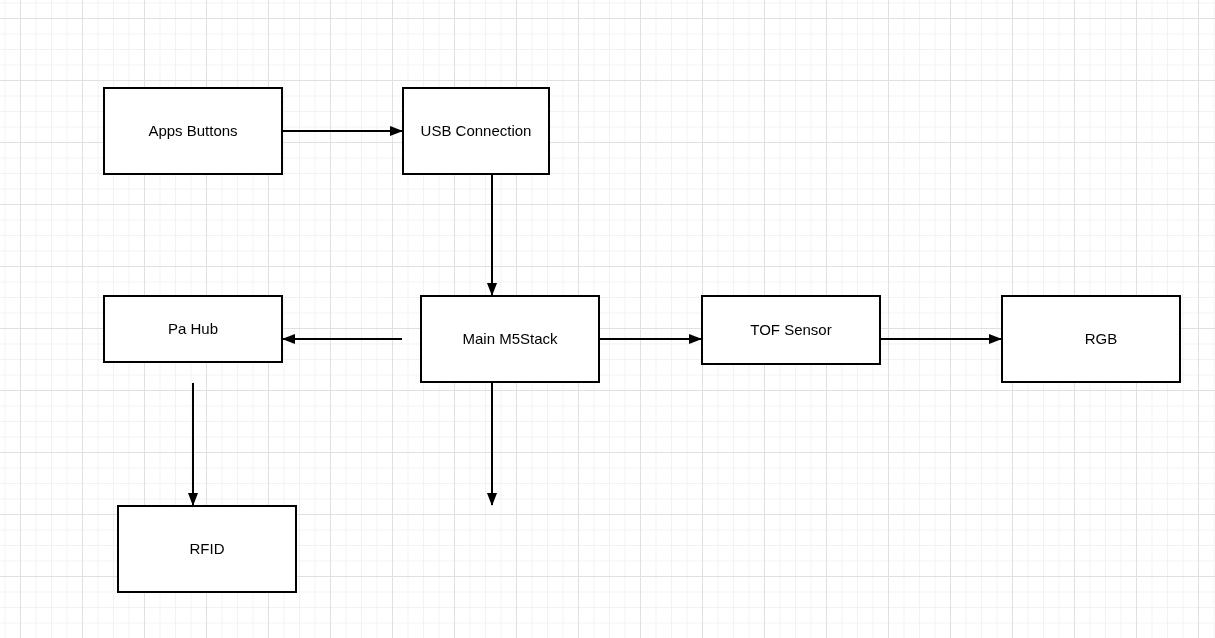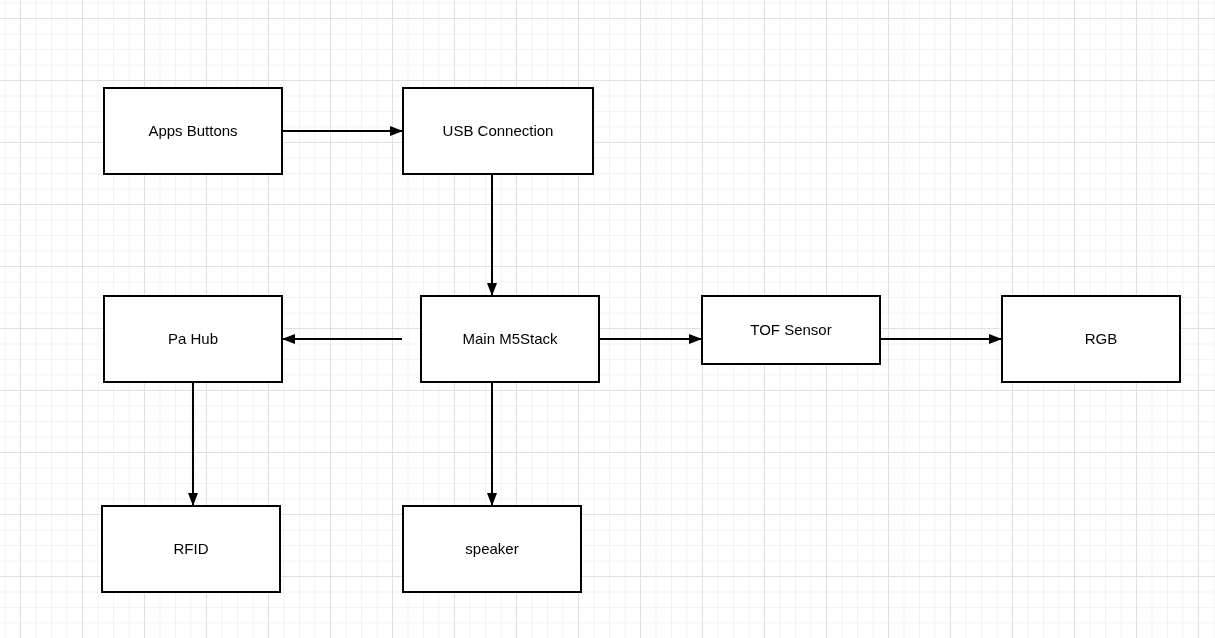--- a/index.html
+++ b/index.html
@@ -64,34 +64,31 @@
       <line x1="492" y1="175" x2="492" y2="295" stroke="#000000" stroke-width="2" marker-end="url(#arrow)"></line>
       <line x1="402" y1="339" x2="283" y2="339" stroke="#000000" stroke-width="2" marker-end="url(#arrow)"></line>
       <line x1="582" y1="339" x2="701" y2="339" stroke="#000000" stroke-width="2" marker-end="url(#arrow)"></line>
       <line x1="881" y1="339" x2="1001" y2="339" stroke="#000000" stroke-width="2" marker-end="url(#arrow)"></line>
       <line x1="193" y1="383" x2="193" y2="505" stroke="#000000" stroke-width="2" marker-end="url(#arrow)"></line>
       <line x1="492" y1="383" x2="492" y2="505" stroke="#000000" stroke-width="2" marker-end="url(#arrow)"></line>
     </svg>
 <div class="node" style="left: 103px; top: 87px; width: 180px; height: 88px;">
       <span class="node-label">Apps Buttons</span>
     </div>
-    <div class="node" style="left: 402px; top: 87px; width: 192px; height: 88px;">
+    <div class="node" style="left: 402px; top: 87px; width: 148px; height: 88px;">
       <span class="node-label">USB Connection</span>
     </div>
-    <div class="node" style="left: 103px; top: 295px; width: 180px; height: 88px;">
+    <div class="node" style="left: 103px; top: 295px; width: 180px; height: 68px;">
       <span class="node-label">Pa Hub</span>
     </div>
     <div class="node" style="left: 420px; top: 295px; width: 180px; height: 88px;">
       <span class="node-label">Main M5Stack</span>
     </div>
     <div class="node" style="left: 701px; top: 295px; width: 180px; height: 70px;">
       <span class="node-label">TOF Sensor</span>
     </div>
     <div class="node" style="left: 1001px; top: 295px; width: 180px; height: 88px; padding-left: 20px;">
       <span class="node-label">RGB</span>
     </div>
-    <div class="node" style="left: 101px; top: 505px; width: 180px; height: 88px;">
+    <div class="node" style="left: 117px; top: 505px; width: 180px; height: 88px;">
       <span class="node-label">RFID</span>
-    </div>
-    <div class="node" style="left: 402px; top: 505px; width: 180px; height: 88px;">
-      <span class="node-label">speaker</span>
     </div>
   </div>
 
 </body></html>

